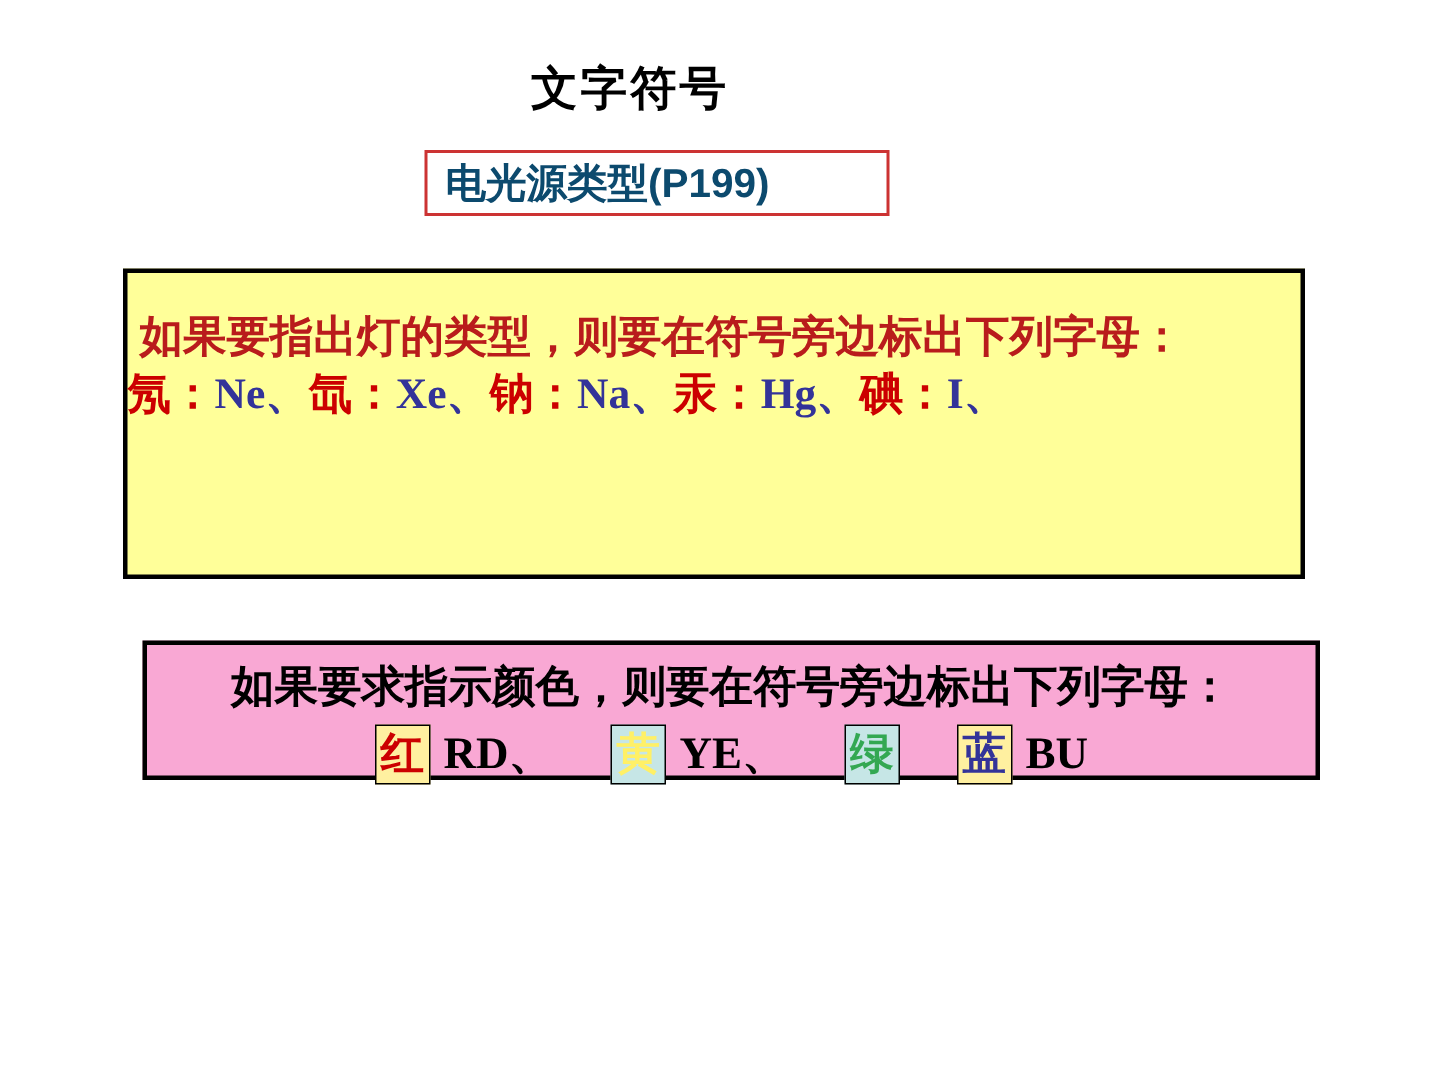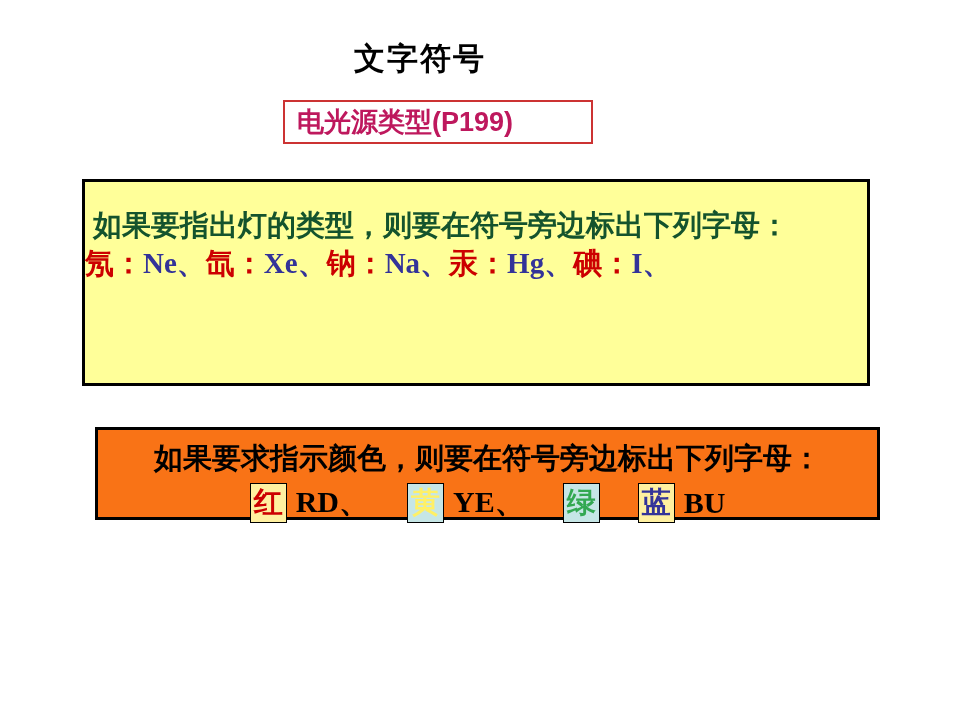--- a/index.html
+++ b/index.html
@@ -11,38 +11,38 @@
   .page-title {
     position:absolute; left:420px; top:38px; transform:translateX(-50%);
     font-size:31px; font-weight:bold; color:#000000; letter-spacing:2px;
     white-space:nowrap;
   }
   .subtitle-box {
     position:absolute; left:283px; top:100px; width:310px; height:44px;
     border:2px solid #cc3333; background:#ffffff; box-sizing:border-box;
     display:flex; align-items:center; padding-left:12px;
     font-family:"Liberation Sans","DejaVu Sans",sans-serif;
-    font-weight:bold; font-size:27px; color:#be185d; white-space:nowrap;
+    font-weight:bold; font-size:27px; color:#0c4a6e; white-space:nowrap;
   }
   .type-box {
     position:absolute; left:82px; top:179px; width:788px; height:207px;
     background:#ffff99; border:3px solid #000000; box-sizing:border-box;
     font-weight:bold; font-size:29px; padding-top:24px;
   }
   .type-intro {
-    padding-left:8px; color:#14532d; white-space:nowrap; line-height:38px;
+    padding-left:8px; color:#b91c1c; white-space:nowrap; line-height:38px;
   }
   .type-line {
     text-align:left; line-height:39px; white-space:nowrap;
   }
   .navy { color:#333399; }
   .red  { color:#cc0000; }
   .color-box {
     position:absolute; left:95px; top:427px; width:785px; height:93px;
-    background:#f97316; border:3px solid #000000; box-sizing:border-box;
+    background:#f9a8d4; border:3px solid #000000; box-sizing:border-box;
     font-weight:bold; font-size:29px; color:#000000;
   }
   .color-intro {
     text-align:center; margin-top:12px; white-space:nowrap; line-height:32px;
   }
   .chips-row {
     display:flex; justify-content:center; align-items:center; margin-top:8px;
   }
   .chip-entry { display:flex; align-items:center; margin-right:38px; }
   .chip-entry:last-child { margin-right:0; }

